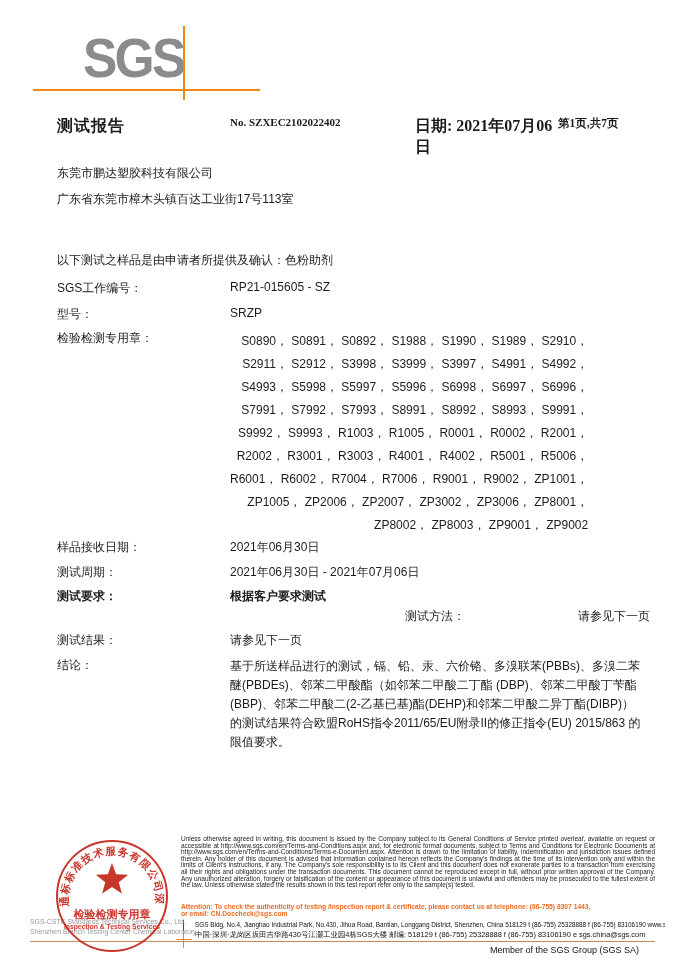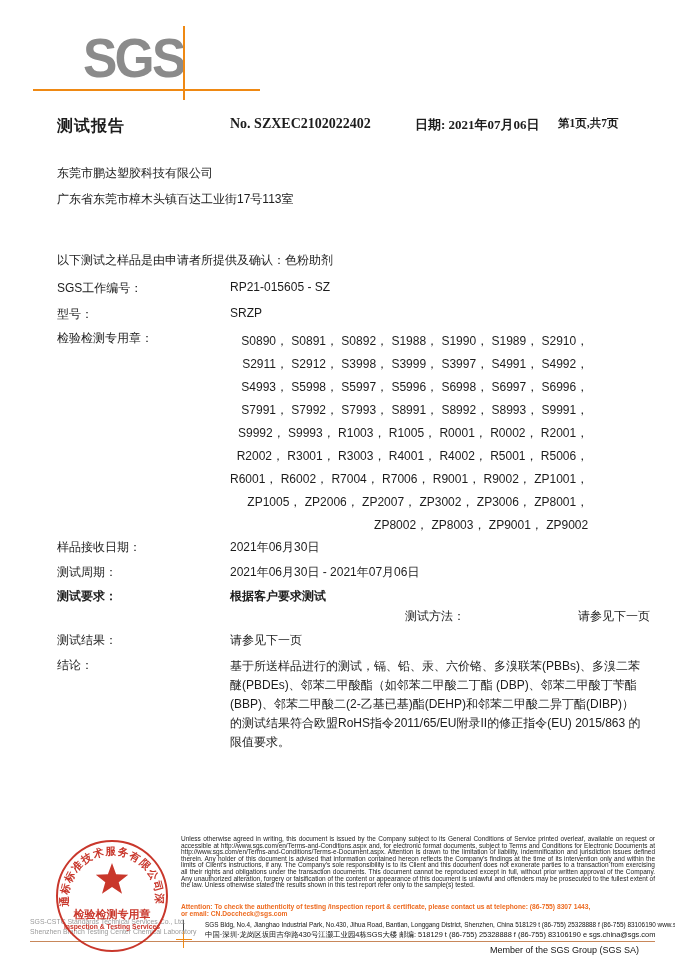--- a/index.html
+++ b/index.html
@@ -14,22 +14,22 @@
   .logo-text {
     position:absolute; left:28px; top:2px;
     font-size:56px; font-weight:bold; color:#8b8b8b; letter-spacing:-3px;
     transform:scaleX(.92); transform-origin:left top; line-height:1;
   }
   .logo-hline { position:absolute; left:-22px; top:61px; width:227px; height:2px; background:#ef8913; }
   .logo-vline { position:absolute; left:128px; top:-2px; width:2px; height:74px; background:#ef8913; }
   
   .title-row { position:absolute; left:57px; top:116px; width:593px; display:flex; align-items:flex-start;font-family:Liberation Serif, serif; }
   .report-title { width:173px; font-size:16px; font-weight:bold; letter-spacing:1px; }
-  .report-no    { width:185px; font-size:14px; font-weight:600; }
-  .report-date  { width:143px; font-size:13px; font-weight:600; }
+  .report-no    { width:185px; font-size:11px; font-weight:600; }
+  .report-date  { width:143px; font-size:16px; font-weight:600; }
   .report-page  { flex:1; font-size:11.5px; font-weight:600; }
   
   .applicant { position:absolute; left:57px; top:160px; font-size:12px; line-height:26px; }
   
   .main { position:absolute; left:57px; top:252px; width:593px; font-size:12px; }
   .intro { margin-bottom:11px; }
   .row { display:flex; }
   .row .label { width:173px; flex:none; }
   .row .value { white-space:pre-line; max-width:414px; }
   .r0 { margin-bottom:9px; }
@@ -46,21 +46,21 @@
   .disclaimer {
     position:absolute; left:181px; top:836px; width:474px;
     font-size:6.5px; line-height:6.6px; text-align:justify; color:#222;
   }
   .attention {
     position:absolute; left:181px; top:903px; width:474px;
     font-size:6.7px; line-height:7.4px; font-weight:bold; color:#ed6b21;
   }
   .addresses {
     position:absolute; left:183px; top:920px; width:470px;
-    border-left:1px solid #444; padding-left:21px; color:#111;
+    border-left:1px solid #444; padding-left:11px; color:#111;
   }
   .addr-en { font-size:6.4px; line-height:9px; white-space:nowrap; overflow:hidden; }
   .addr-cn { font-size:7.4px; line-height:11px; white-space:nowrap; overflow:hidden; }
   .footer-rule { position:absolute; left:30px; top:941px; width:625px; height:1px; background:#c8875a; }
   .member-line { position:absolute; right:38px; top:945px; font-size:9px; color:#111; }
   .cross-mark-h { position:absolute; left:176px; top:939px; width:16px; height:1px; background:#ef8913; }
   .cross-mark-v { position:absolute; left:183px; top:931px; width:1px; height:17px; background:#ef8913; }
   
   .company-en {
     position:absolute; left:30px; top:917px; color:#9a9a9a;

